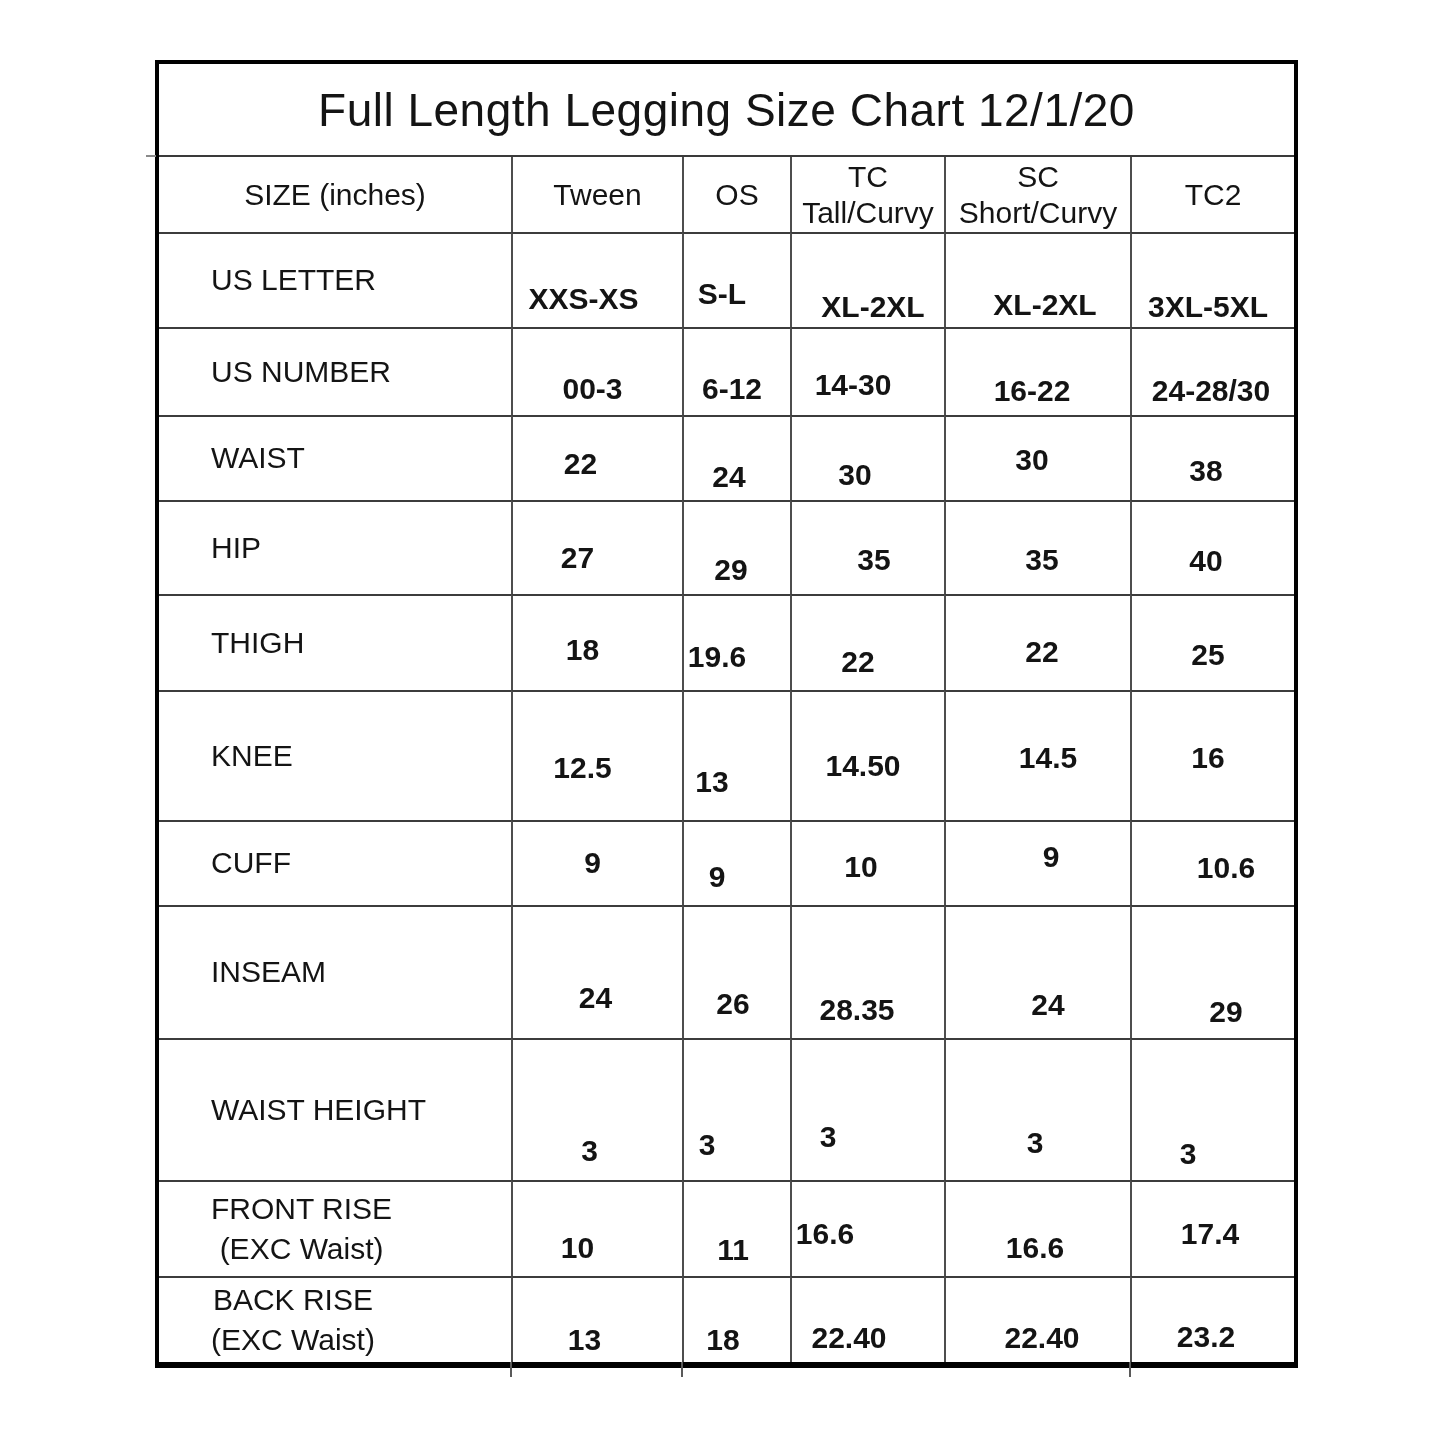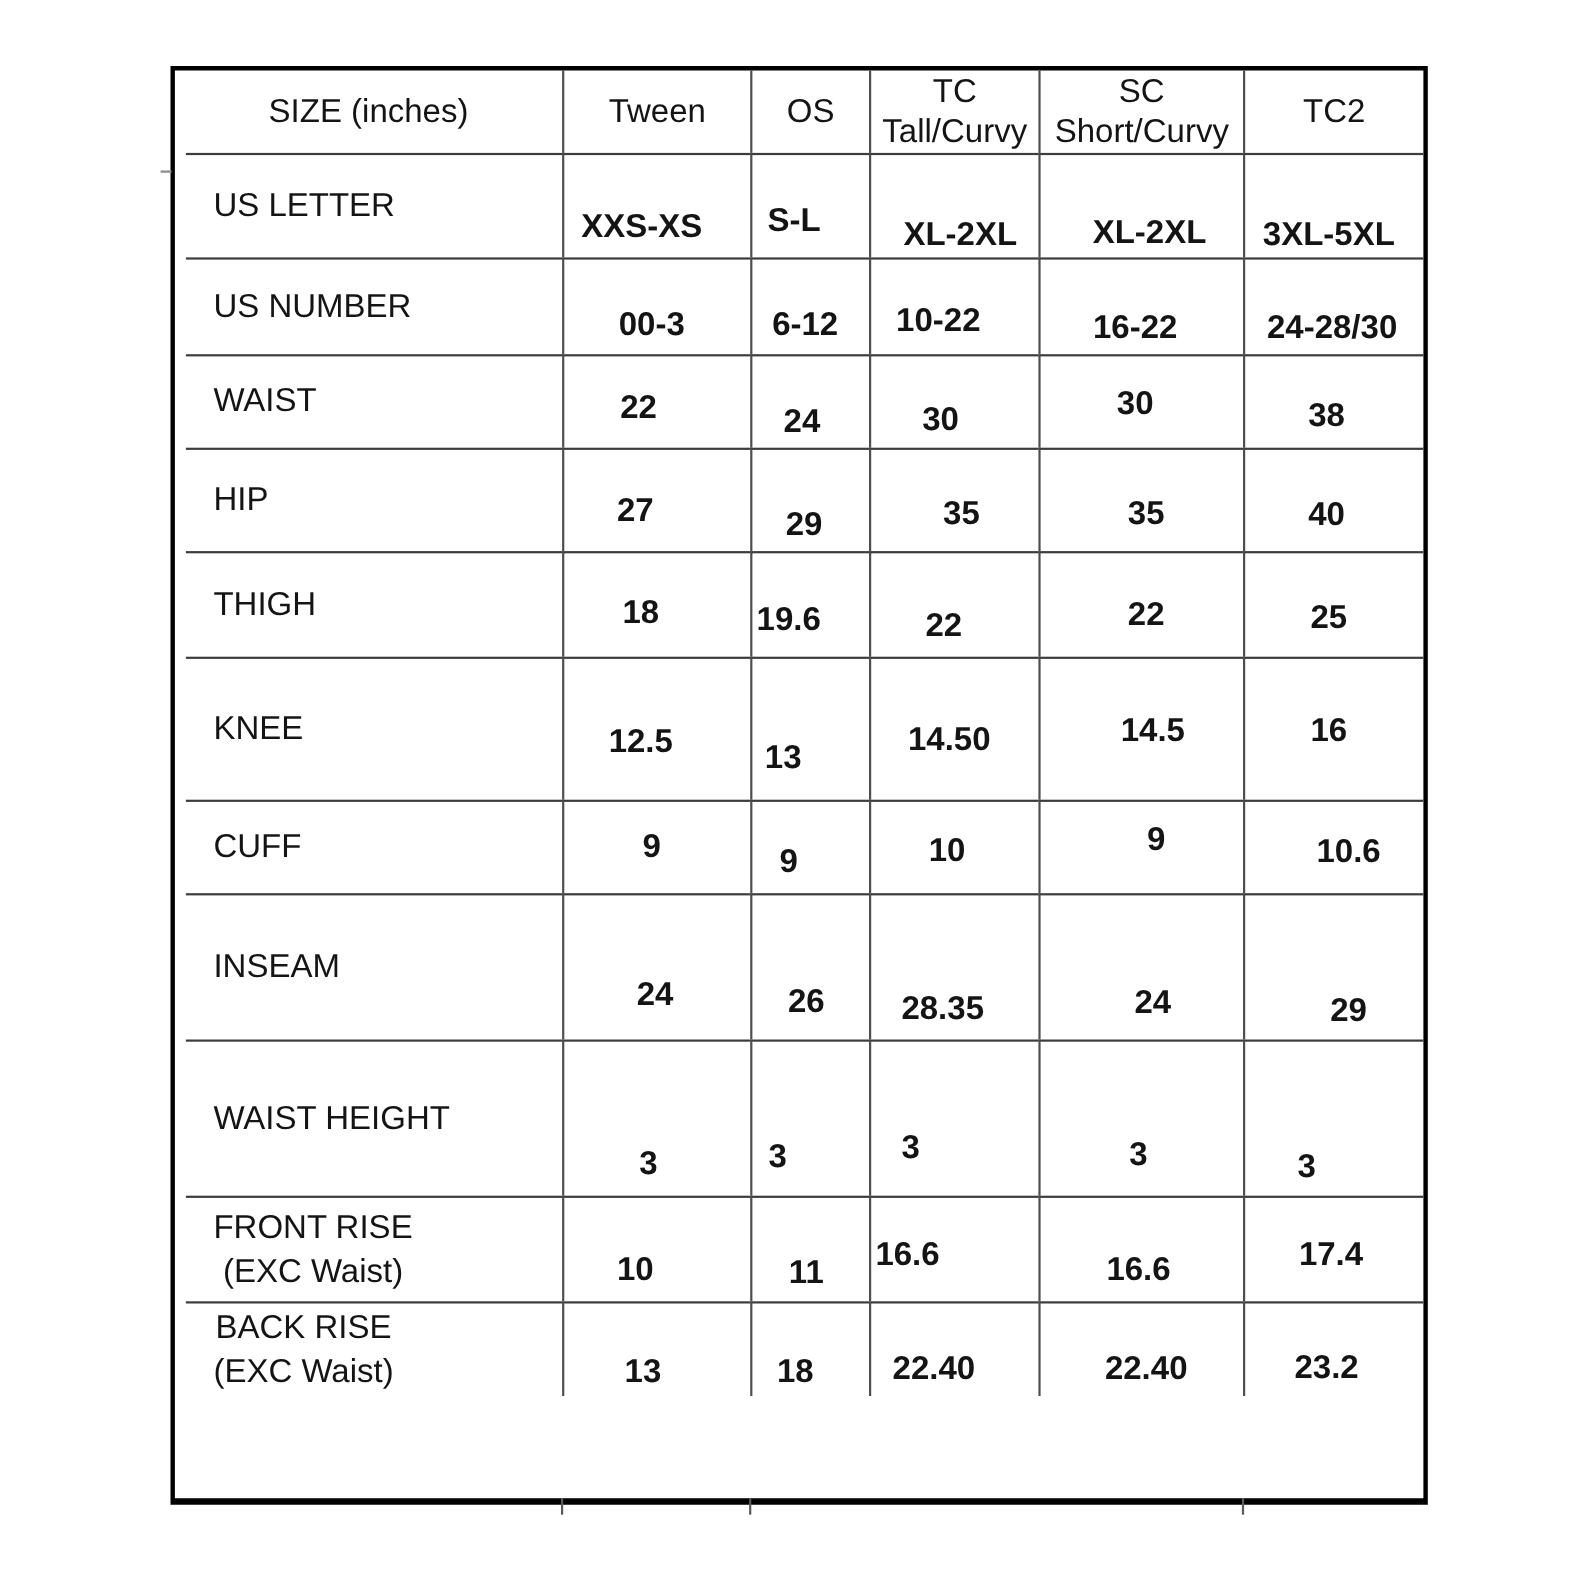--- a/index.html
+++ b/index.html
@@ -22,33 +22,34 @@
     grid-template-rows:75px 95px 88px 85px 94px 96px 130px 85px 133px 142px 96px 1fr;
   }
   .trow{display:contents;}
   .cell{
     display:flex;font-size:30px;min-width:0;
     border-left:2px solid #4e4e4e;border-top:2px solid #3c3c3c;
   }
   .trow > .cell:first-child{border-left:none;text-align:center;}
   .trow-head > .cell{border-top:none;}
   .hcell{align-items:center;justify-content:center;text-align:center;white-space:pre-line;line-height:1.2;}
-  .lcell{align-items:center;padding-left:25px;white-space:pre-line;line-height:1.35;margin-left:10px;}
+  .lcell{align-items:center;padding-left:52px;white-space:pre-line;line-height:1.35;}
   .vcell{align-items:flex-end;justify-content:center;padding-bottom:var(--pb,10px);font-weight:bold;}
   .vcell > span{display:inline-block;transform:translateX(var(--dx,0px));}
   .stub{position:absolute;background:#5a5a5a;}
   .stub-b{top:100%;width:2px;height:15px;}
   .stub-left{left:-13px;top:91px;width:10px;height:2px;background:#8a8a8a;}
 </style>
 </head>
 <body>
 
 <div class="canvas">
   <div class="size-table">
 
+    <div class="table-title">Full Length Legging Size Chart 12/1/20</div>
 
     <div class="tgrid">
 
       <div class="trow trow-head">
         <div class="cell hcell">SIZE (inches)</div>
         <div class="cell hcell">Tween</div>
         <div class="cell hcell">OS</div>
         <div class="cell hcell">TC
 Tall/Curvy</div>
         <div class="cell hcell">SC
@@ -77,21 +78,21 @@
 
       <div class="trow">
         <div class="cell lcell">US NUMBER</div>
         <div class="cell vcell" style="--dx:-5px;--pb:9px">
             <span>00-3</span>
           </div>
         <div class="cell vcell" style="--dx:-5px;--pb:9px">
             <span>6-12</span>
           </div>
         <div class="cell vcell" style="--dx:-15px;--pb:13px">
-            <span>10-22</span>
+            <span>14-30</span>
           </div>
         <div class="cell vcell" style="--dx:-6px;--pb:7px">
             <span>16-22</span>
           </div>
         <div class="cell vcell" style="--dx:-2px;--pb:7px">
             <span>24-28/30</span>
           </div>
       </div>
 
       <div class="trow">

